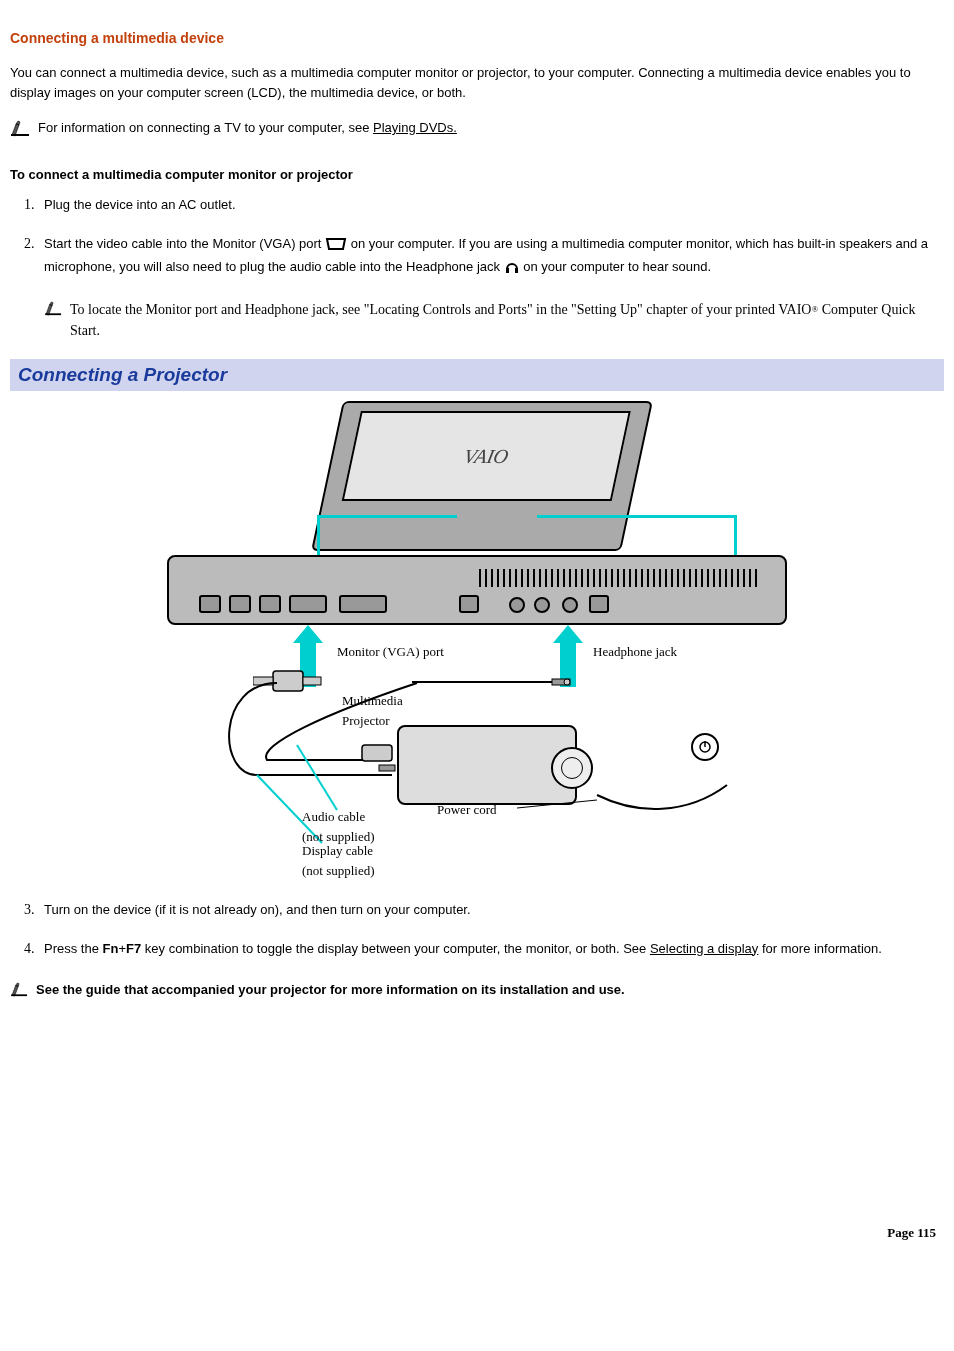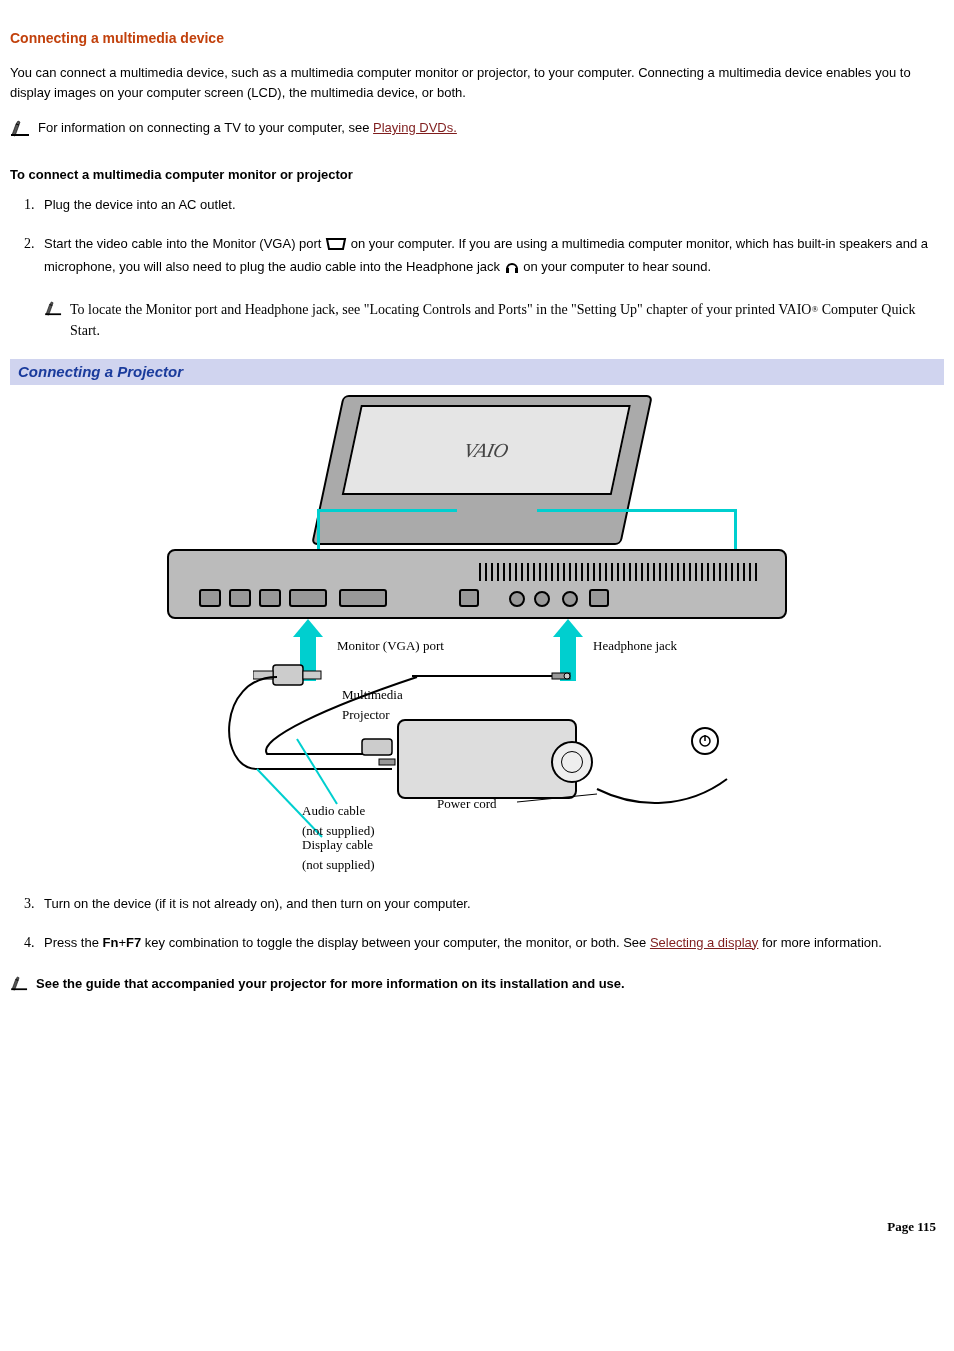--- a/index.html
+++ b/index.html
@@ -14,21 +14,21 @@
   }
   h2.section-title {
     color: #c2410c;
     font-size: 14px;
     font-weight: bold;
     margin: 20px 0 14px 0;
   }
   p { margin: 8px 0 16px 0; }
   .note-row { display: flex; align-items: flex-start; gap: 6px; margin: 14px 0; }
   .note-icon { flex-shrink: 0; margin-top: 2px; }
-  a { color: #7f1d1d; text-decoration: underline; }
+  a { color: #000000; text-decoration: underline; }
   .sub-heading { font-weight: bold; margin: 22px 0 10px 0; }
   ol.steps {
     margin: 0 0 0 28px;
     padding: 0;
     font-family: "Times New Roman", serif;
     font-size: 14px;
   }
   ol.steps > li {
     margin: 7px 0 18px 0;
     padding-left: 6px;
@@ -37,21 +37,21 @@
     font-family: Verdana, Geneva, sans-serif;
     font-size: 13px;
   }
   .inline-icon { vertical-align: -4px; display: inline-block; }
   .figure-title-bar {
     background: #d0d4ef;
     color: #1a3b9c;
     font-style: italic;
     font-weight: bold;
     padding: 2px 8px;
-    font-size: 15px;
+    font-size: 19px;
     margin-top: 10px;
   }
   .figure-wrap {
     width: 100%;
     display: flex;
     justify-content: center;
     margin: 4px 0 24px 0;
   }
   .figure-box {
     width: 620px;

